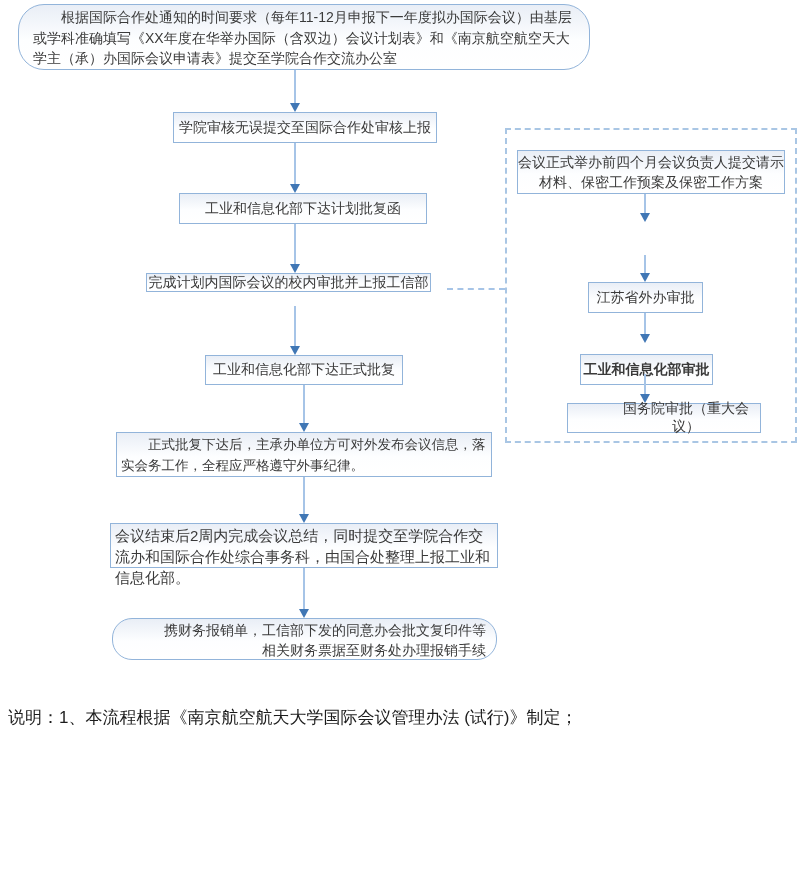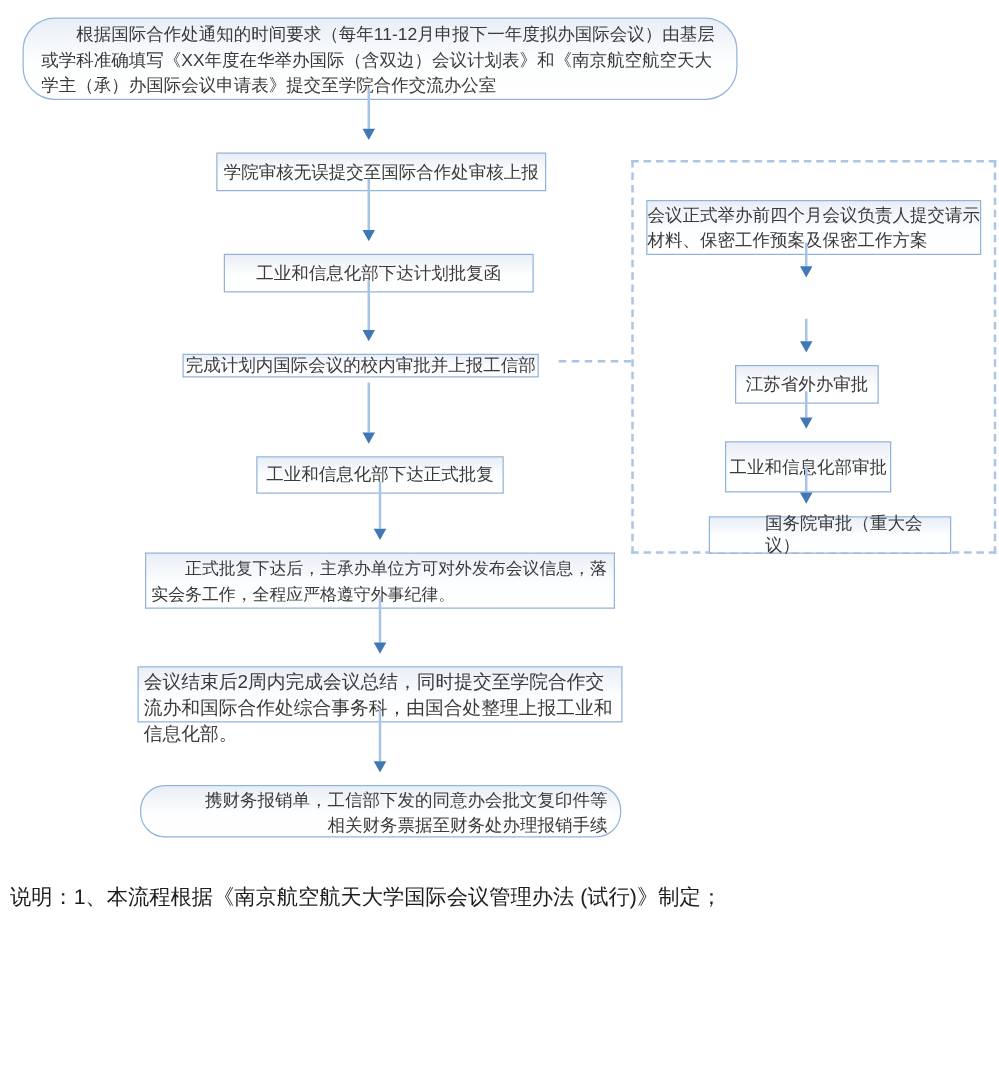--- a/index.html
+++ b/index.html
@@ -13,23 +13,22 @@
     overflow: hidden;
   }
   .flow-box {
     position: absolute;
     box-sizing: border-box;
     border: 1.4px solid #92b4da;
     background: linear-gradient(180deg, #e9eef6 0%, #fdfeff 55%, #ffffff 100%);
     font-size: 14px;
     color: #3a3a3a;
     letter-spacing: 0;
-    margin-top: 10px;
   }
-  .center1 { display: flex; align-items: center; justify-content: center; text-align: left; }
+  .center1 { display: flex; align-items: center; justify-content: center; text-align: center; }
   .rounded { border-radius: 26px; }
   .rounded-sm { border-radius: 20px; }
 
   
   .m1 { left: 18px;  top: 4px;   width: 572px; height: 66px; padding: 2px 14px; line-height: 20.5px; text-align: left; text-indent: 2em; }
   .m2 { left: 173px; top: 112px; width: 264px; height: 31px; }
   .m3 { left: 179px; top: 193px; width: 248px; height: 31px; }
   .m4 { left: 146px; top: 273px; width: 285px; height: 19px; }
   .m5 { left: 205px; top: 355px; width: 198px; height: 30px; }
   .m6 { left: 116px; top: 432px; width: 376px; height: 45px; padding: 1px 4px; font-size: 13.5px; line-height: 21px; text-align: left; text-indent: 2em; }
@@ -40,21 +39,21 @@
   .side-panel {
     position: absolute;
     left: 505px; top: 128px; width: 292px; height: 315px;
     box-sizing: border-box;
     border: 2px dashed #a9c6e4;
     background: transparent;
   }
   .p1 { left: 517px; top: 150px; width: 268px; height: 44px; line-height: 20px; }
   .p2 { left: 540px; top: 222px; width: 213px; height: 33px; }
   .p3 { left: 588px; top: 282px; width: 115px; height: 31px; }
-  .p4 { left: 580px; top: 343px; width: 133px; height: 41px; }
+  .p4 { left: 580px; top: 354px; width: 133px; height: 31px; font-weight: bold; }
   .p5 { left: 567px; top: 403px; width: 194px; height: 30px; padding-left: 44px; }
 
   
   .varrow {
     position: absolute;
     width: 2px;
     background: #a6c4e7;
   }
   .varrow::after {
     content: '';

